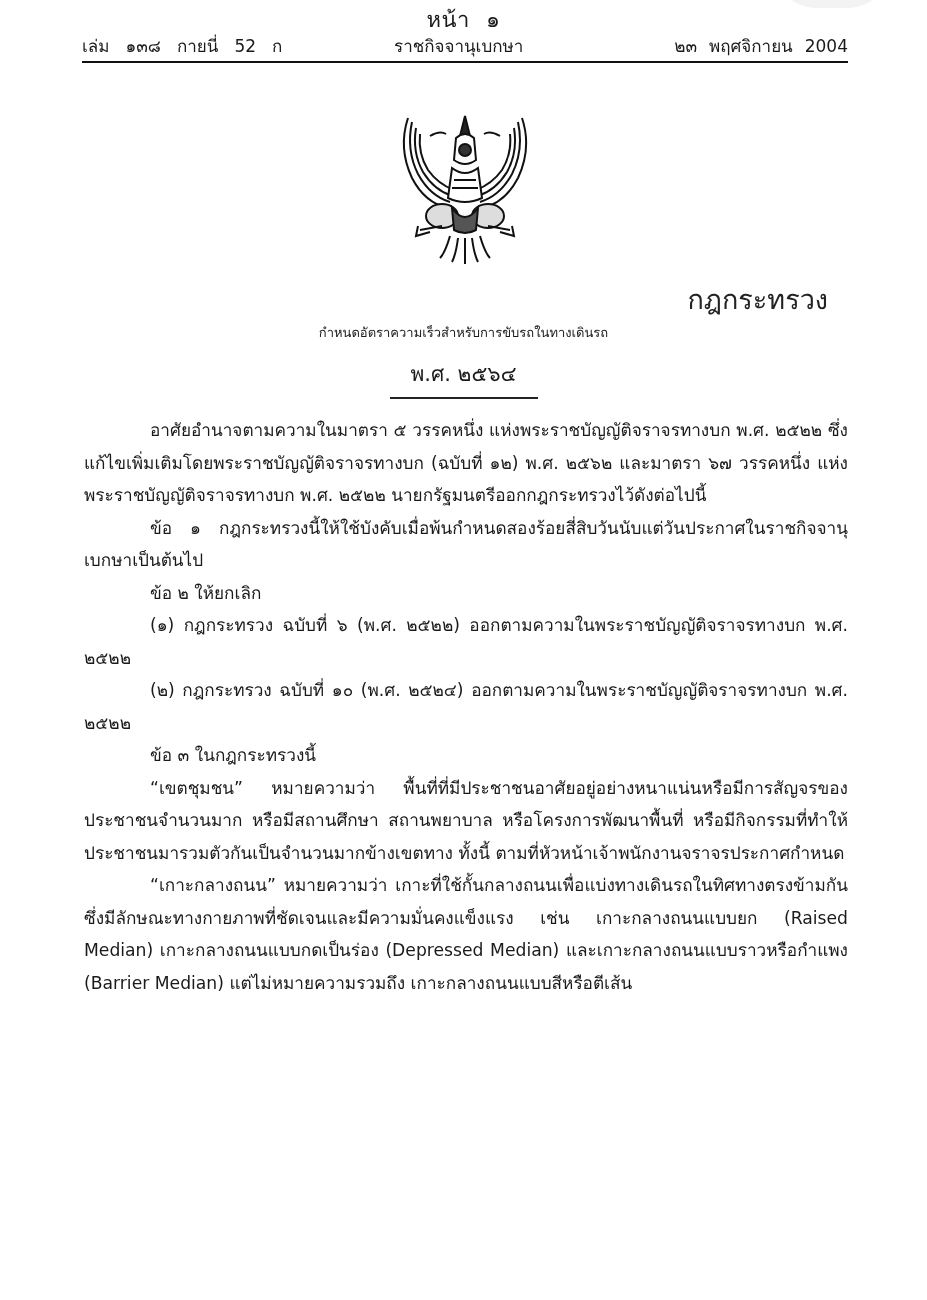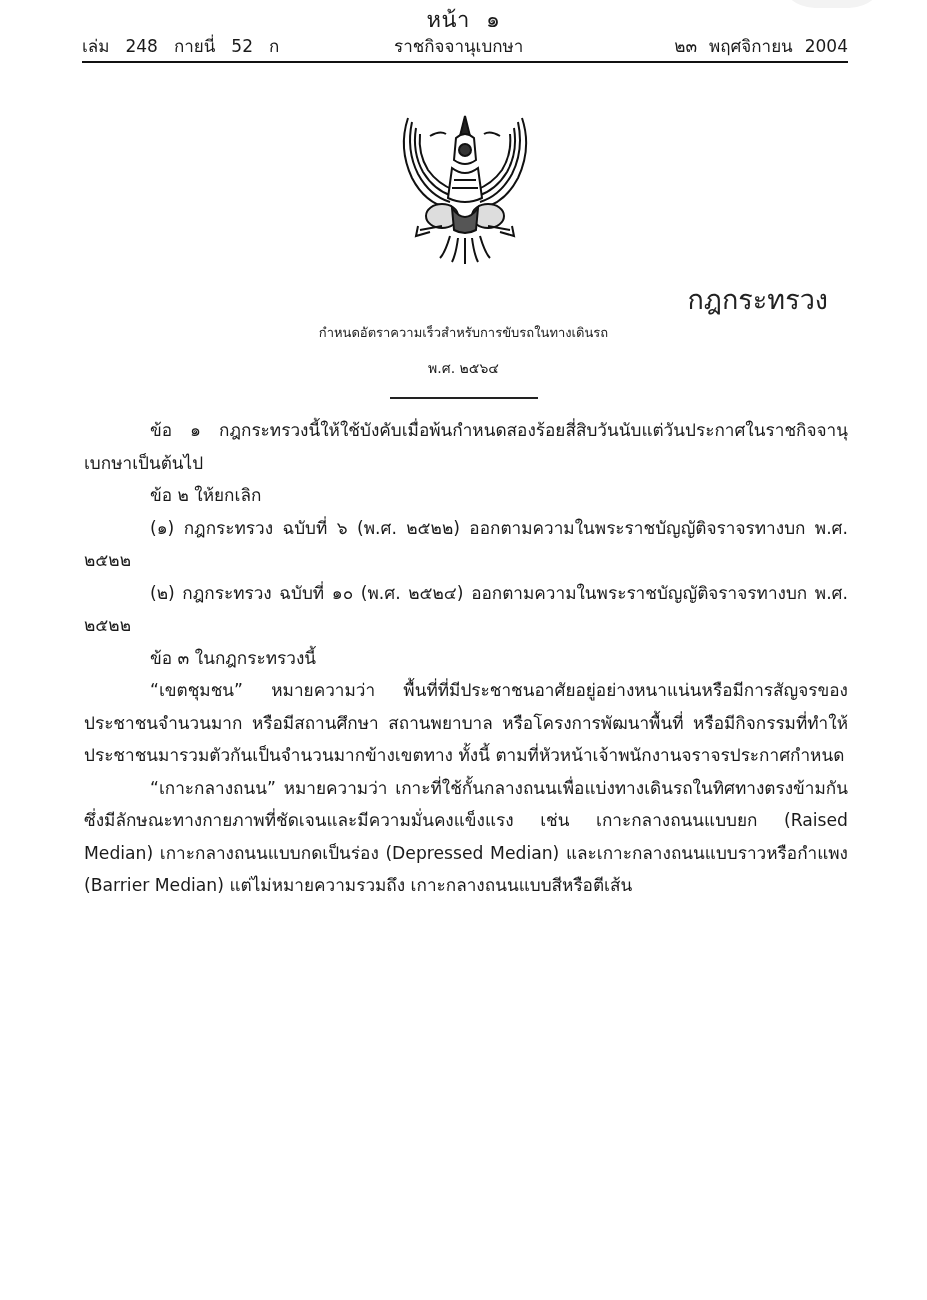--- a/index.html
+++ b/index.html
@@ -30,21 +30,21 @@
   .title {
     position: absolute; top: 278px; left: 0; width: 828px; text-align: right;
     font-size: 27px; color: #222;
   }
   .subtitle {
     position: absolute; top: 322px; left: 0; width: 927px; text-align: center;
     font-size: 13px;
   }
   .year {
     position: absolute; top: 357px; left: 0; width: 927px; text-align: center;
-    font-size: 14px;
+    font-size: 21px;
   }
   .title-rule {
     position: absolute; top: 397px; left: 390px; width: 148px; height: 1.5px; background: #222;
   }
   .body {
     position: absolute; top: 414px; left: 84px; width: 764px;
     font-size: 17.2px; line-height: 32.5px; text-align: justify;
   }
   .para { margin: 0; }
   .indent { text-indent: 66px; }
@@ -53,21 +53,21 @@
 <body>
 
 <div class="corner-overlay"></div>
 
 <div class="page-no">
   <span>หน้า</span><span>๑</span>
 </div>
 
 <div class="header-row">
   <div class="left">
-    <span>เล่ม</span><span>248</span><span>กายนี่</span><span>52</span><span>ก</span>
+    <span>เล่ม</span><span>๑๓๘</span><span>กายนี่</span><span>52</span><span>ก</span>
   </div>
   <div class="center">ราชกิจจานุเบกษา</div>
   <div class="right">
     <span>๒๓</span><span>พฤศจิกายน</span><span>2004</span>
   </div>
 </div>
 <div class="header-rule"></div>
 
 <div class="emblem">
   <svg width="150" height="160" viewBox="0 0 150 160">
@@ -102,20 +102,21 @@
     </g>
   </svg>
 </div>
 
 <div class="title">กฎกระทรวง</div>
 <div class="subtitle">กำหนดอัตราความเร็วสำหรับการขับรถในทางเดินรถ</div>
 <div class="year">พ.ศ.  ๒๕๖๔</div>
 <div class="title-rule"></div>
 
 <div class="body">
+  <p class="para indent">อาศัยอำนาจตามความในมาตรา ๕ วรรคหนึ่ง แห่งพระราชบัญญัติจราจรทางบก พ.ศ. ๒๕๒๒ ซึ่งแก้ไขเพิ่มเติมโดยพระราชบัญญัติจราจรทางบก (ฉบับที่ ๑๒) พ.ศ. ๒๕๖๒ และมาตรา ๖๗ วรรคหนึ่ง แห่งพระราชบัญญัติจราจรทางบก พ.ศ. ๒๕๒๒ นายกรัฐมนตรีออกกฎกระทรวงไว้ดังต่อไปนี้</p>
   <p class="para indent">ข้อ  ๑  กฎกระทรวงนี้ให้ใช้บังคับเมื่อพ้นกำหนดสองร้อยสี่สิบวันนับแต่วันประกาศในราชกิจจานุเบกษาเป็นต้นไป</p>
   <p class="para indent">ข้อ  ๒  ให้ยกเลิก</p>
   <p class="para indent">(๑)  กฎกระทรวง ฉบับที่ ๖ (พ.ศ. ๒๕๒๒) ออกตามความในพระราชบัญญัติจราจรทางบก พ.ศ. ๒๕๒๒</p>
   <p class="para indent">(๒)  กฎกระทรวง ฉบับที่ ๑๐ (พ.ศ. ๒๕๒๔) ออกตามความในพระราชบัญญัติจราจรทางบก พ.ศ. ๒๕๒๒</p>
   <p class="para indent">ข้อ  ๓  ในกฎกระทรวงนี้</p>
   <p class="para indent">“เขตชุมชน”  หมายความว่า  พื้นที่ที่มีประชาชนอาศัยอยู่อย่างหนาแน่นหรือมีการสัญจรของประชาชนจำนวนมาก หรือมีสถานศึกษา สถานพยาบาล หรือโครงการพัฒนาพื้นที่ หรือมีกิจกรรมที่ทำให้ประชาชนมารวมตัวกันเป็นจำนวนมากข้างเขตทาง  ทั้งนี้ ตามที่หัวหน้าเจ้าพนักงานจราจรประกาศกำหนด</p>
   <p class="para indent">“เกาะกลางถนน”  หมายความว่า  เกาะที่ใช้กั้นกลางถนนเพื่อแบ่งทางเดินรถในทิศทางตรงข้ามกันซึ่งมีลักษณะทางกายภาพที่ชัดเจนและมีความมั่นคงแข็งแรง  เช่น  เกาะกลางถนนแบบยก (Raised Median) เกาะกลางถนนแบบกดเป็นร่อง (Depressed Median) และเกาะกลางถนนแบบราวหรือกำแพง (Barrier Median) แต่ไม่หมายความรวมถึง  เกาะกลางถนนแบบสีหรือตีเส้น</p>
 </div>
 
 </body></html>

